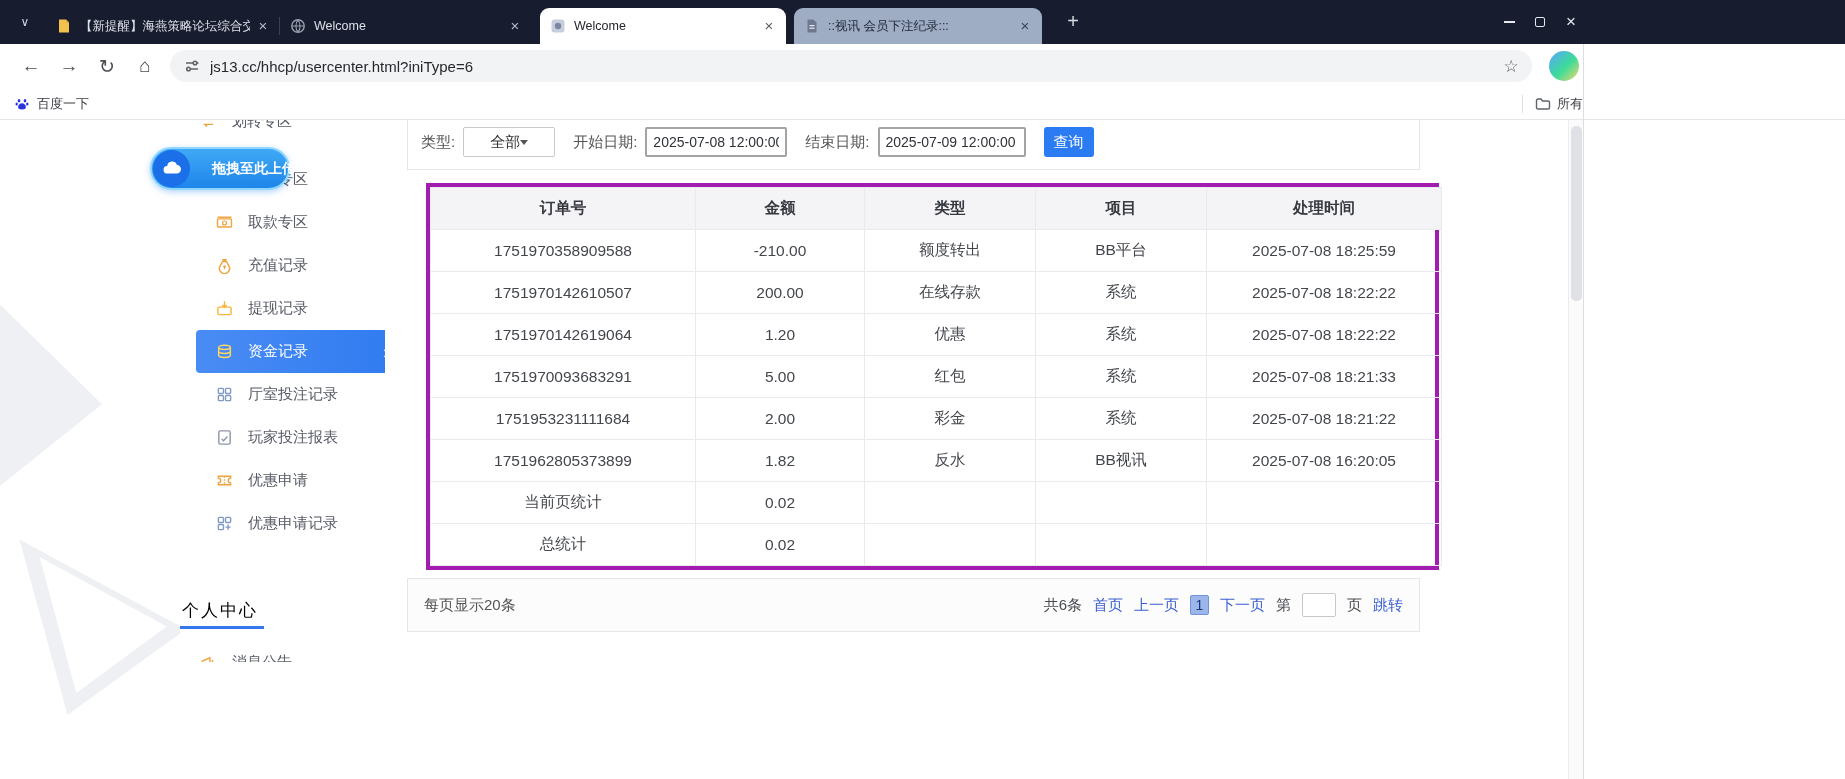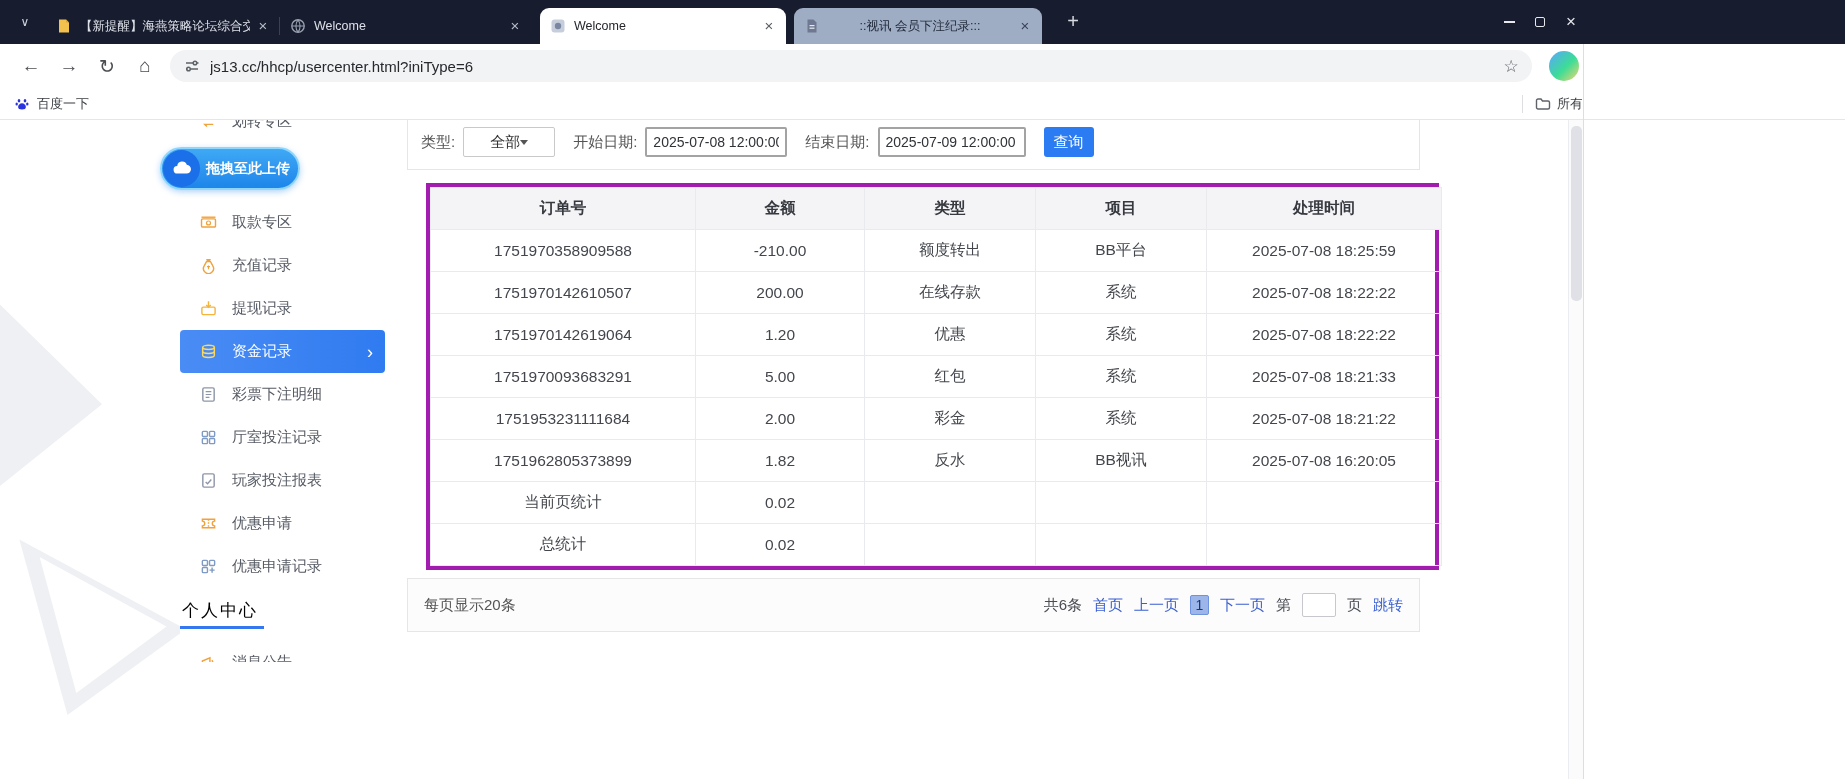--- a/index.html
+++ b/index.html
@@ -13,21 +13,21 @@
     display:flex; align-items:center; justify-content:center; color:#cfd3dc; font-size:12px; cursor:pointer; }
   .tabs { position:absolute; left:46px; top:0; height:44px; display:flex; align-items:flex-end; }
   .tab { height:36px; margin-top:8px; display:flex; align-items:center; padding:0 8px 0 10px; position:relative; }
   .tab.inactive { width:234px; }
   .tab.inactive + .tab.inactive::before { content:""; position:absolute; left:-1px; top:9px; width:1px; height:18px; background:#3a4156; }
   .tab.inactive:nth-child(2) { width:252px; }
   .tab.active { width:246px; background:#fff; border-radius:9px 9px 0 0; margin-left:8px; }
   .tab.muted { width:248px; background:#9fadc4; border-radius:9px 9px 0 0; margin-left:8px; }
   .tab-title { flex:1; overflow:hidden; white-space:nowrap; font-size:12.5px; color:#dde0e8; margin-right:4px; }
   .tab.active .tab-title { color:#24262b; }
-  .tab.muted .tab-title { color:#222a3b;text-align:center; }
+  .tab.muted .tab-title { color:#222a3b; }
   .tab-close { font-size:15px; color:#b7bcc8; width:18px; height:18px; line-height:17px; text-align:center; border-radius:50%; cursor:pointer; }
   .tab.active .tab-close { color:#5a5d63; }
   .tab.muted .tab-close { color:#39425a; }
   .favicon { width:16px; height:16px; margin-right:8px; flex:0 0 16px; }
   .icon { display:inline-block; }
   .icon svg { width:100%; height:100%; display:block; }
   .newtab { margin-left:18px; margin-bottom:10px; width:26px; height:26px; display:flex; align-items:center; justify-content:center;
     color:#d7dae0; font-size:20px; cursor:pointer; }
   .wincontrols { position:absolute; left:1490px; top:0; width:100px; height:44px; display:flex; align-items:center; justify-content:space-between; padding:0 6px; }
   .winbtn { width:26px; height:26px; display:flex; align-items:center; justify-content:center; color:#e6e8ee; font-size:15px; cursor:pointer; }
@@ -63,36 +63,36 @@
   .wm2 { position:absolute; left:12px; top:400px; width:185px; height:195px; background:#eef0f4; clip-path:polygon(4% 10%,94% 56%,30% 100%); }
   .wm2 .inner { position:absolute; left:22px; top:22px; width:141px; height:151px; background:#fff; clip-path:polygon(4% 10%,94% 56%,30% 100%); }
   .win-edge { position:absolute; left:1583px; top:44px; width:1px; height:735px; background:#dcdee2; z-index:60; }
 
   
   .scroll-track { position:absolute; left:1568px; top:0; width:15px; height:659px; background:#fbfbfc; border-left:1px solid #ebecef; }
   .scroll-thumb { position:absolute; left:2px; top:6px; width:11px; height:175px; background:#dfe1e6; border-radius:5px; }
 
   
   .sidebar { position:absolute; left:180px; top:0; width:205px; height:542px; background:#fff; overflow:hidden; }
-  .side-items { position:absolute; left:0; top:38px; width:205px; }
+  .side-items { position:absolute; left:16px; top:38px; width:205px; }
   .side-item { height:43px; display:flex; align-items:center; padding-left:20px; cursor:pointer; position:relative; }
   .side-item .icon { width:17px; height:17px; flex:0 0 17px; }
   .side-label { margin-left:15px; font-size:15px; color:#565a63; }
   .side-item.active { background:linear-gradient(90deg,#4a8cf5,#2f7bf0); border-radius:4px; }
   .side-item.active .side-label { color:#fff; }
   .side-chev { position:absolute; right:12px; color:#fff; font-size:18px; line-height:1; }
   .side-item.clipped-top { position:absolute; left:0; top:-20px; width:205px; }
   .side-item.clipped-bottom { position:absolute; left:0; top:521px; width:205px; }
   .section-title { position:absolute; left:2px; top:479px; font-size:17px; color:#000000; letter-spacing:2px; }
   .section-underline { position:absolute; left:0; top:506px; width:84px; height:3px; background:#3577ef; }
 
   
-  .upload-badge { position:absolute; left:160px; top:27px; width:140px; height:43px; border-radius:22px;
+  .upload-badge { position:absolute; left:150px; top:27px; width:140px; height:43px; border-radius:22px;
     background:linear-gradient(180deg,#3fa9f5,#1e85ea); border:2px solid #8fd6ff; display:flex; align-items:center;
-    z-index:5; cursor:pointer; box-shadow:0 2px 6px rgba(30,133,234,.35); }
+    z-index:5; cursor:pointer; box-shadow:0 2px 6px rgba(30,133,234,.35);gap:16px; }
   .badge-circle { width:37px; height:37px; border-radius:50%; background:#1b6fe8; margin-left:1px; flex:0 0 37px;
     display:flex; align-items:center; justify-content:center; }
   .badge-circle .icon { width:22px; height:22px; }
   .badge-text { color:#fff; font-size:14px; font-weight:bold; margin-left:6px; white-space:nowrap; }
 
   
   .filterbox { position:absolute; left:407px; top:-22px; width:1013px; height:72px; border:1px solid #e6e6e6; background:#fff; }
   .filter-row { position:absolute; left:13px; top:28px; display:flex; align-items:center; }
   .flabel { font-size:15px; color:#555; margin-left:18px; white-space:nowrap; }
   .flabel:first-child { margin-left:0; }
@@ -304,29 +304,20 @@
                 <ellipse cx="9" cy="4.6" rx="6.2" ry="2.3" fill="none" stroke="#ffd95e" stroke-width="1.5"></ellipse>
                 <path d="M2.8 4.6v4.2c0 1.3 2.8 2.3 6.2 2.3s6.2-1 6.2-2.3V4.6" fill="none" stroke="#ffd95e" stroke-width="1.5"></path>
                 <path d="M2.8 8.8v4.2c0 1.3 2.8 2.3 6.2 2.3s6.2-1 6.2-2.3V8.8" fill="none" stroke="#ffd95e" stroke-width="1.5"></path>
               </svg>
             </span>
             <span class="side-label">资金记录</span>
             <span class="side-chev">›</span>
           </div>
           <div class="side-item">
             <span class="icon ">
-              <svg viewBox="0 0 18 18">
-                <rect x="3" y="2" width="12" height="14" rx="1.4" fill="none" stroke="#8d96a8" stroke-width="1.5"></rect>
-                <path d="M6 6h6M6 9h6M6 12h4" stroke="#8d96a8" stroke-width="1.3"></path>
-              </svg>
-            </span>
-            <span class="side-label">彩票下注明细</span>
-          </div>
-          <div class="side-item">
-            <span class="icon ">
               <svg viewBox="0 0 18 18" fill="none" stroke="#7f9ac4" stroke-width="1.5">
                 <rect x="2.5" y="2.5" width="5.4" height="5.4" rx="1"></rect>
                 <rect x="10.1" y="2.5" width="5.4" height="5.4" rx="1"></rect>
                 <rect x="2.5" y="10.1" width="5.4" height="5.4" rx="1"></rect>
                 <rect x="10.1" y="10.1" width="5.4" height="5.4" rx="1"></rect>
               </svg>
             </span>
             <span class="side-label">厅室投注记录</span>
           </div>
           <div class="side-item">

